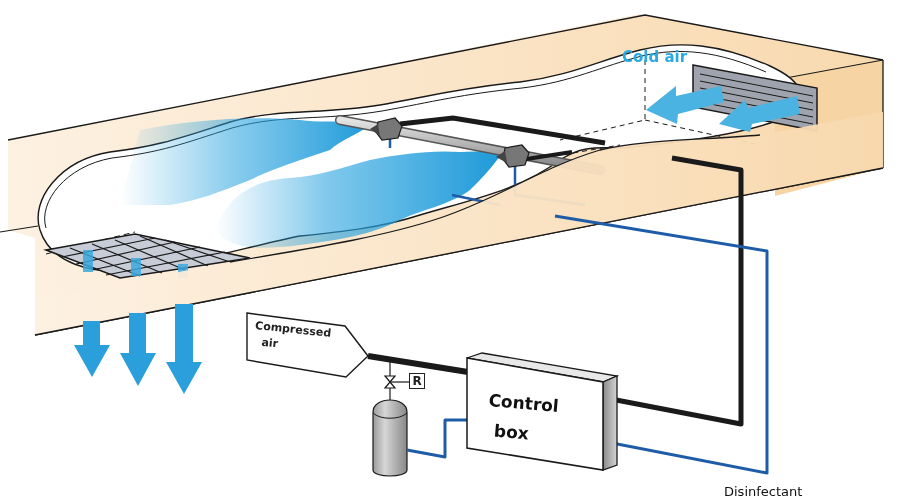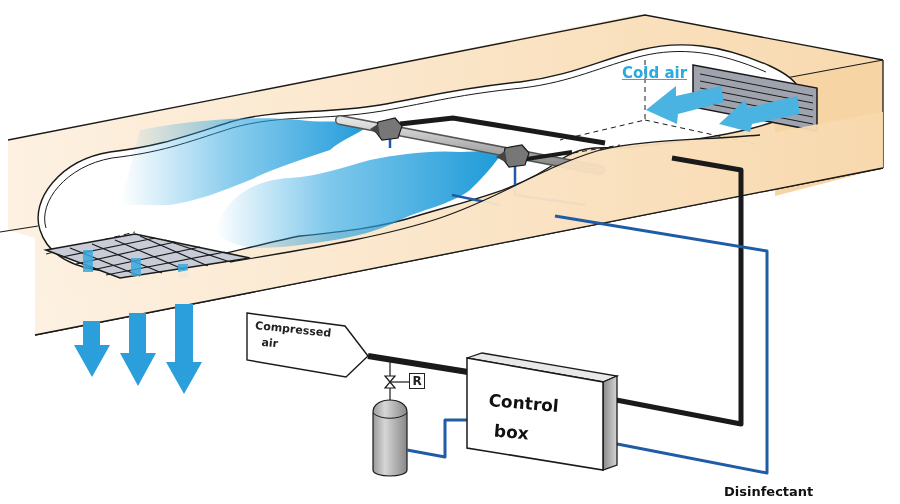--- a/index.html
+++ b/index.html
@@ -1,24 +1,24 @@
 <!DOCTYPE html>
 <html><head>
 <meta charset="utf-8">
 <style>
   html, body { margin: 0; padding: 0; background: #ffffff; }
   body { width: 900px; height: 504px; overflow: hidden; position: relative; font-family: "DejaVu Sans", sans-serif; }
   svg { position: absolute; left: 0; top: 0; }
   .lbl { position: absolute; white-space: nowrap; }
-  .cold-air { left: 622px; top: 64px; color: #29abe2; font-weight: bold; font-size: 15px; font-family: "DejaVu Sans", sans-serif; text-decoration: underline; }
+  .cold-air { left: 622px; top: 48px; color: #29abe2; font-weight: bold; font-size: 15px; font-family: "DejaVu Sans", sans-serif; }
   .compressed { left: 256px; top: 318px; font-weight: bold; font-size: 11px; color: #222; line-height: 16px; transform: rotate(6deg); transform-origin: left top; }
   .compressed .l2 { display: block; padding-left: 8px; }
   .control { left: 490px; top: 385px; font-weight: bold; font-size: 17px; color: #111; line-height: 30px; transform: rotate(5deg); transform-origin: left top; }
   .control .l2 { display: block; padding-left: 8px; }
-  .disinfectant { left: 724px; top: 484px; font-weight: bold; font-size: 13px; color: #111; }
+  .disinfectant { left: 724px; top: 484px; font-weight: normal; font-size: 13px; color: #111; }
   .reg { left: 409px; top: 373px; width: 14px; height: 14px; border: 1.5px solid #222; background: #fff; font-size: 12px; line-height: 14px; text-align: center; font-weight: bold; color: #222; }
 </style>
 </head>
 <body>
 
 <svg width="900" height="504" viewBox="0 0 900 504">
   <defs>
     <linearGradient id="ductGrad" x1="0" y1="0" x2="1" y2="0">
       <stop offset="0" stop-color="#fdf1e2"></stop>
       <stop offset="1" stop-color="#f8d9ae"></stop>

